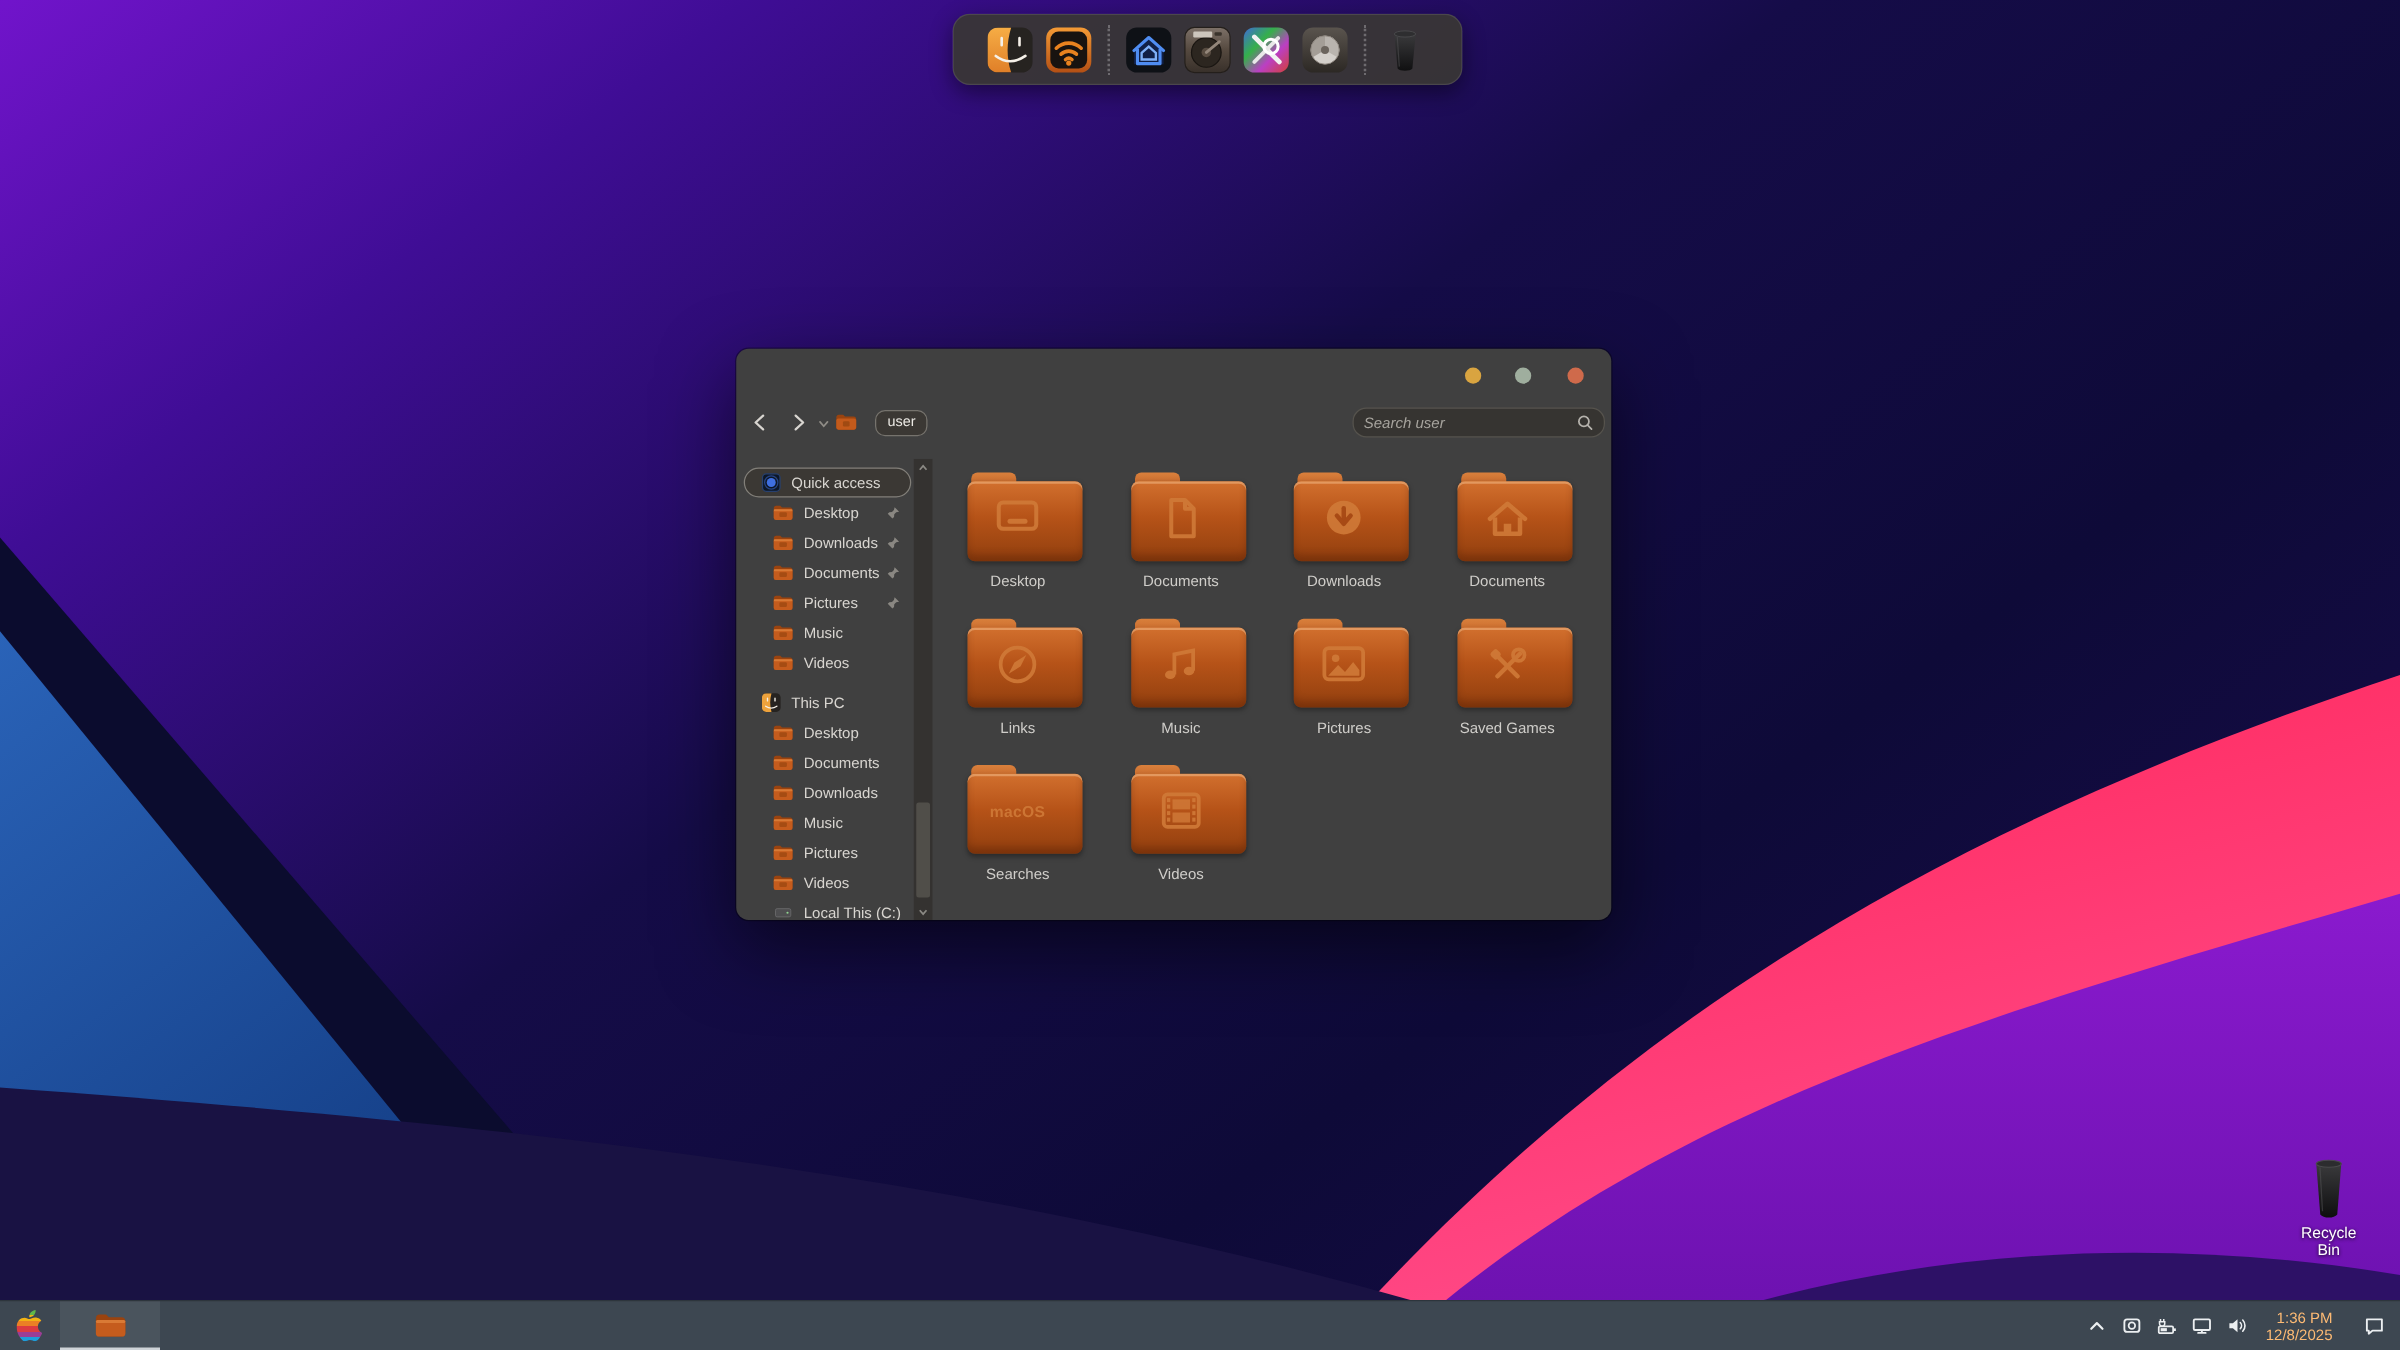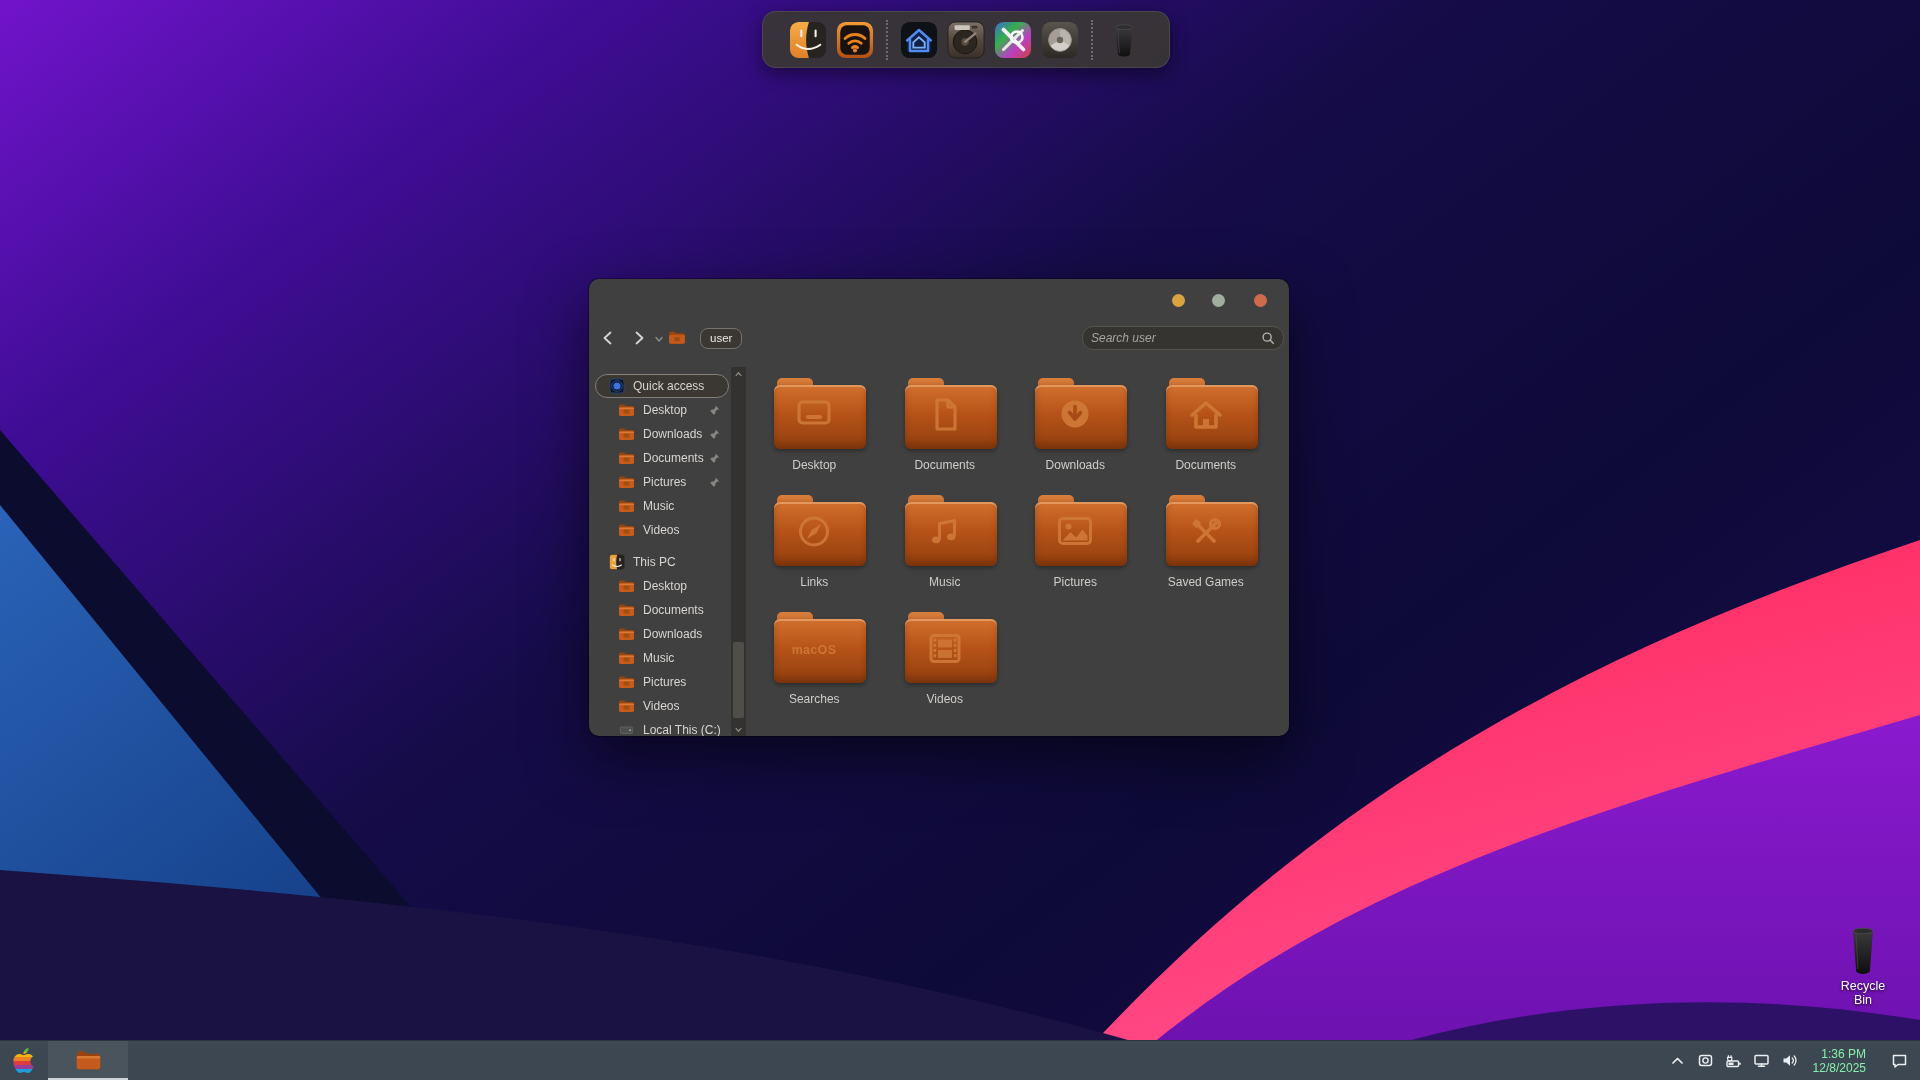--- a/index.html
+++ b/index.html
@@ -90,21 +90,21 @@
   #start-btn { width:46px; height:100%; display:flex; align-items:center; justify-content:center; }
   #start-btn svg { width:21px; height:25px; display:block; }
   .tb-app { width:80px; height:100%; margin-left:2px; display:flex; align-items:center;
             justify-content:center; background:rgba(255,255,255,0.07);
             border-bottom:2px solid #cfd4d8; }
   .tb-app svg { width:27px; height:22px; display:block; }
   #tray { position:absolute; right:0; top:0; bottom:0; display:flex; align-items:center;
           gap:10px; padding-right:12px; }
   .tray-ic { display:flex; align-items:center; justify-content:center; width:18px; height:18px; }
   .tray-ic svg { width:17px; height:17px; display:block; }
-  #clock { text-align:right; color:#86efac; font-size:12px; line-height:14px; margin:0 4px; }
+  #clock { text-align:right; color:#fdba74; font-size:12px; line-height:14px; margin:0 4px; }
   #action-center { margin-left:10px; }
 </style>
 </head>
 <body>
 
 <div id="stage">
 
   <svg id="wallpaper" viewBox="0 0 1920 1080" preserveAspectRatio="none">
     <defs>
       <linearGradient id="wbase" x1="0" y1="0" x2="1" y2="0.75">

